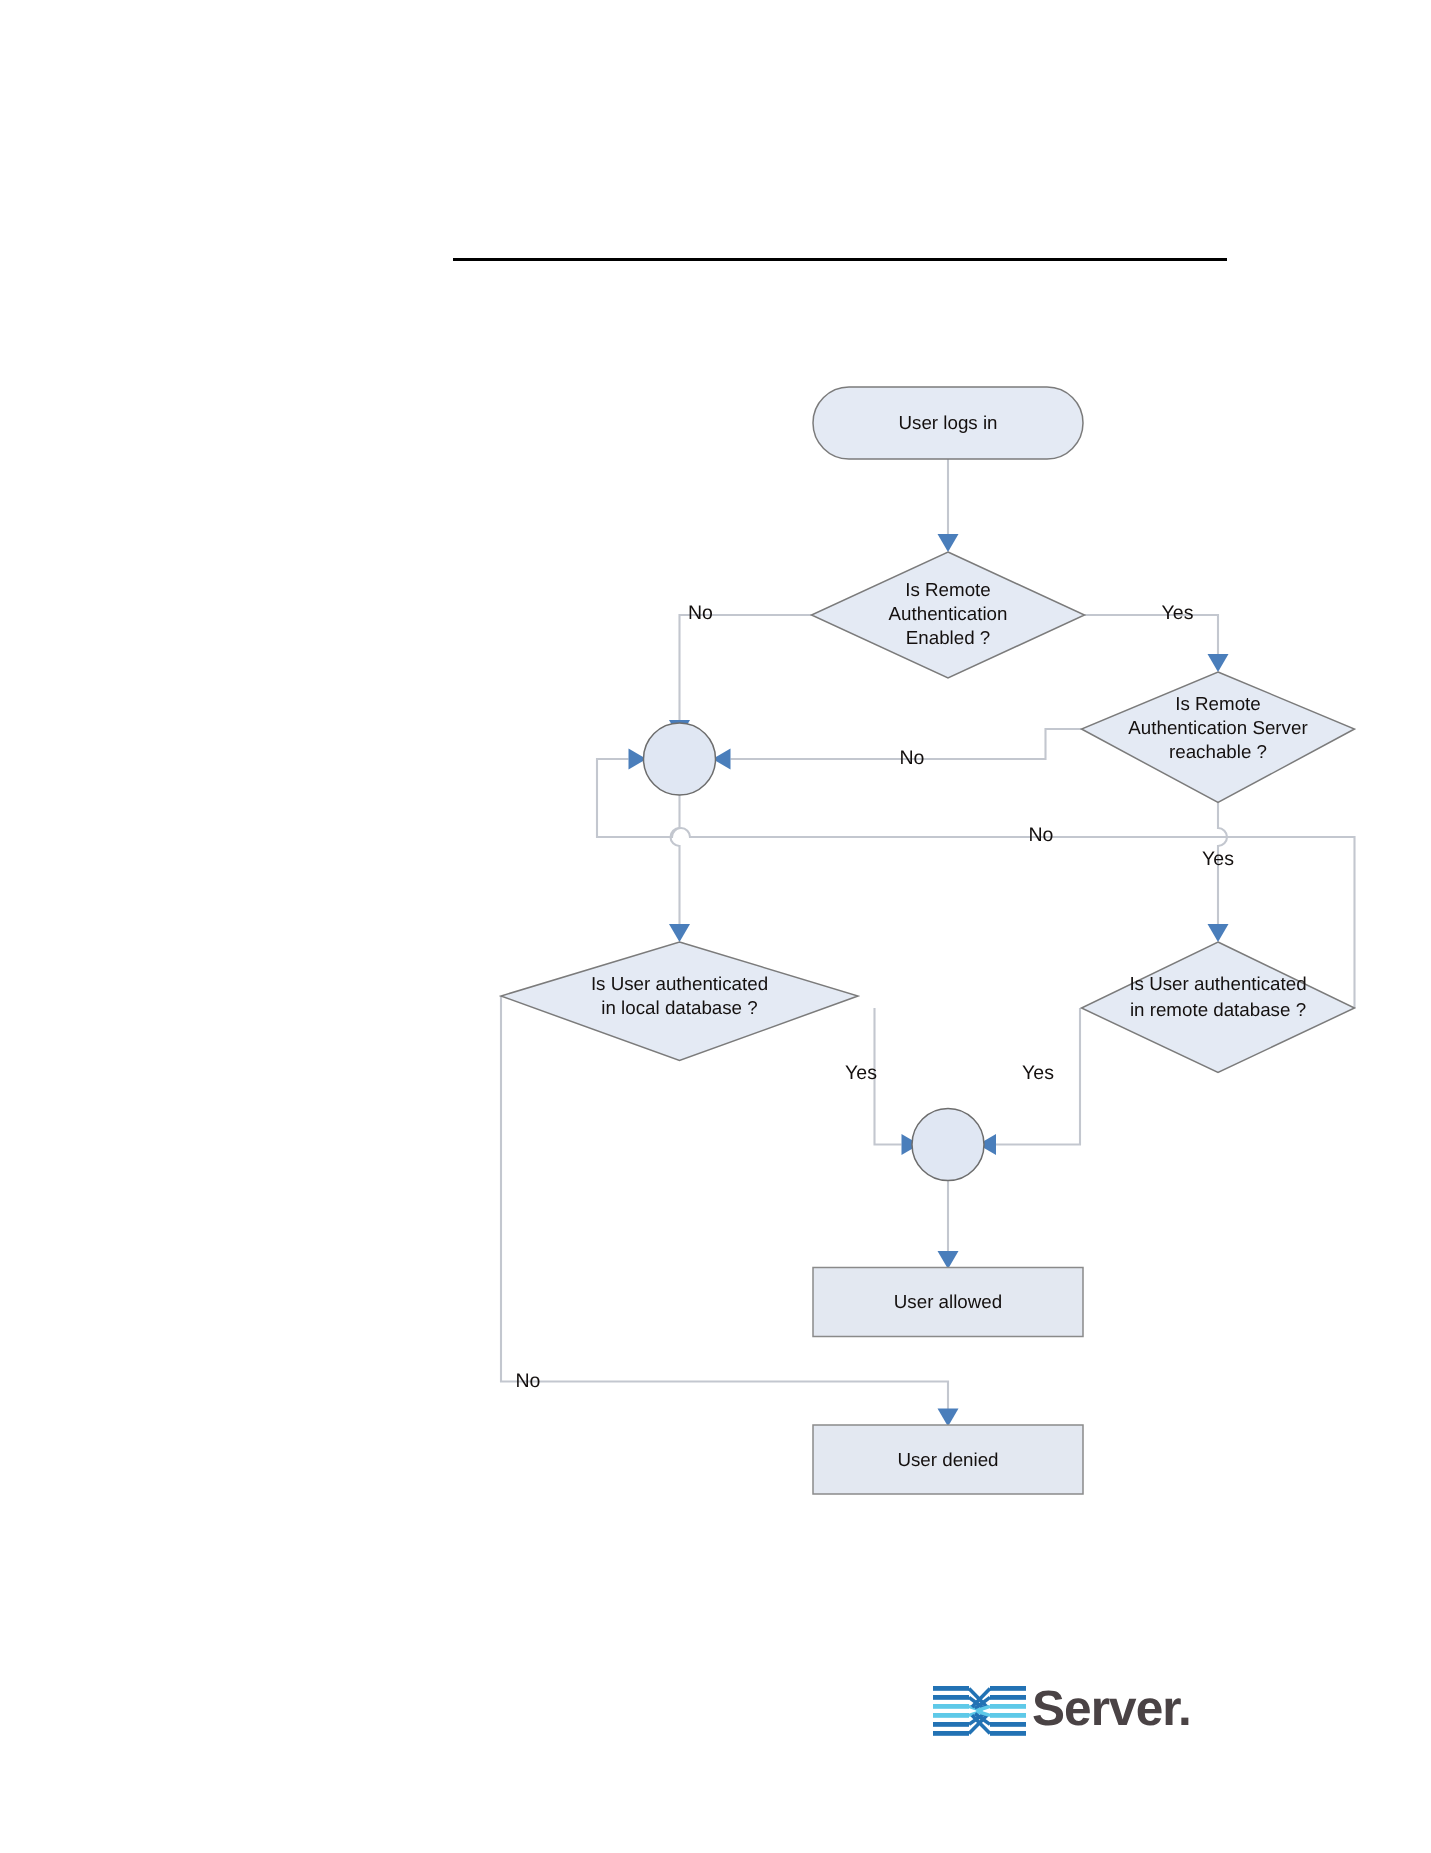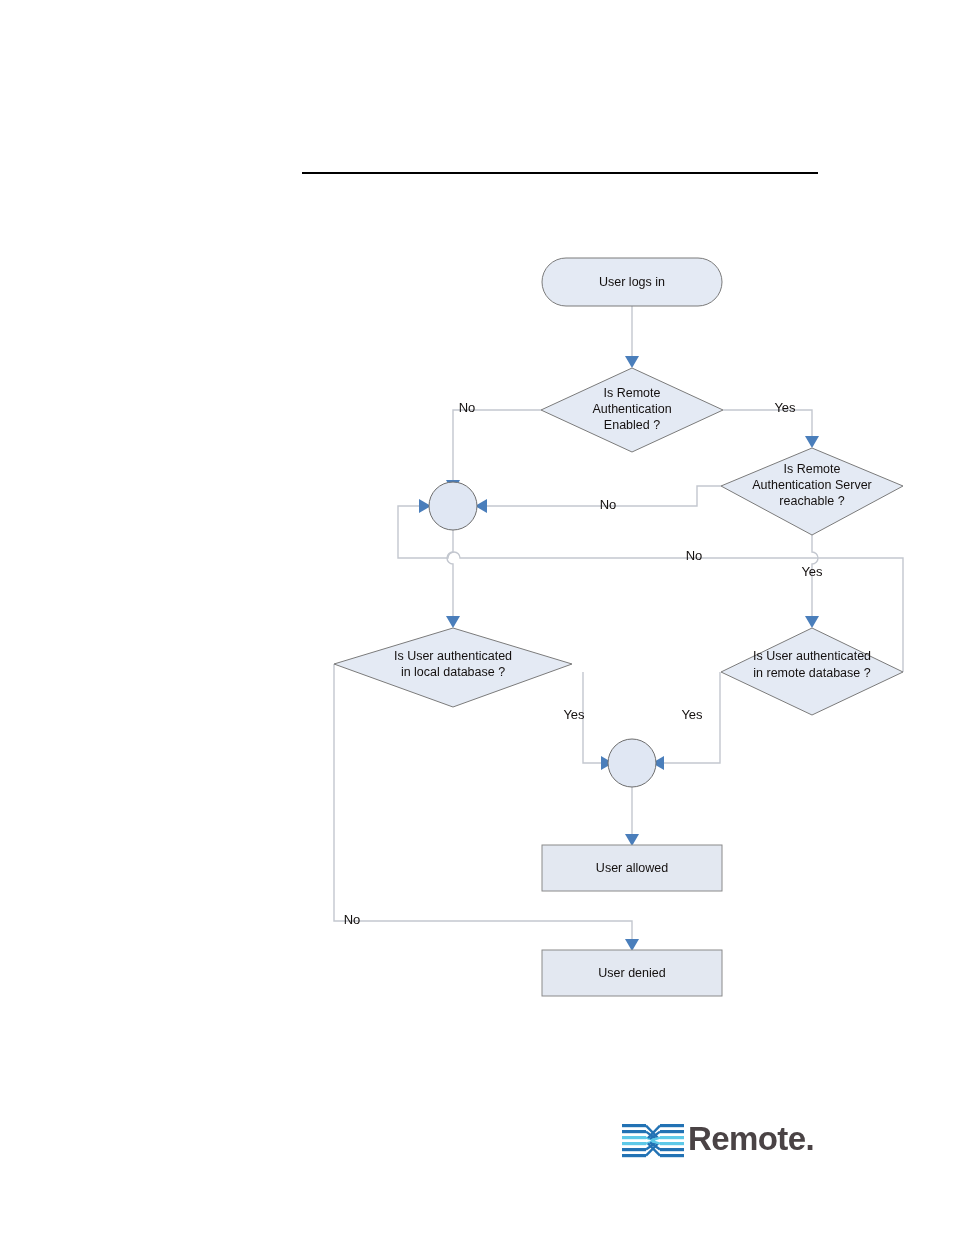--- a/index.html
+++ b/index.html
@@ -224,16 +224,16 @@
         <path d="M24,31.6 L34,24.5" stroke="#2272b4" stroke-width="2.4" fill="none"></path>
         <path d="M24,37.6 L36,25.5" stroke="#2272b4" stroke-width="2.4" fill="none"></path>
         <path d="M38,7.6  L26,20" stroke="#2272b4" stroke-width="2.4" fill="none"></path>
         <path d="M38,13.6 L28,21" stroke="#2272b4" stroke-width="2.4" fill="none"></path>
         <path d="M38,19.6 L29,22.5" stroke="#5ec9e8" stroke-width="2.4" fill="none"></path>
         <path d="M38,25.6 L29,22.8" stroke="#5ec9e8" stroke-width="2.4" fill="none"></path>
         <path d="M38,31.6 L28,24.5" stroke="#2272b4" stroke-width="2.4" fill="none"></path>
         <path d="M38,37.6 L26,25.5" stroke="#2272b4" stroke-width="2.4" fill="none"></path>
       </g>
     </svg>
-    <div class="logo-word">Remote.</div>
+    <div class="logo-word">Server.</div>
   </div>
 
 </div>
 
 </body></html>

